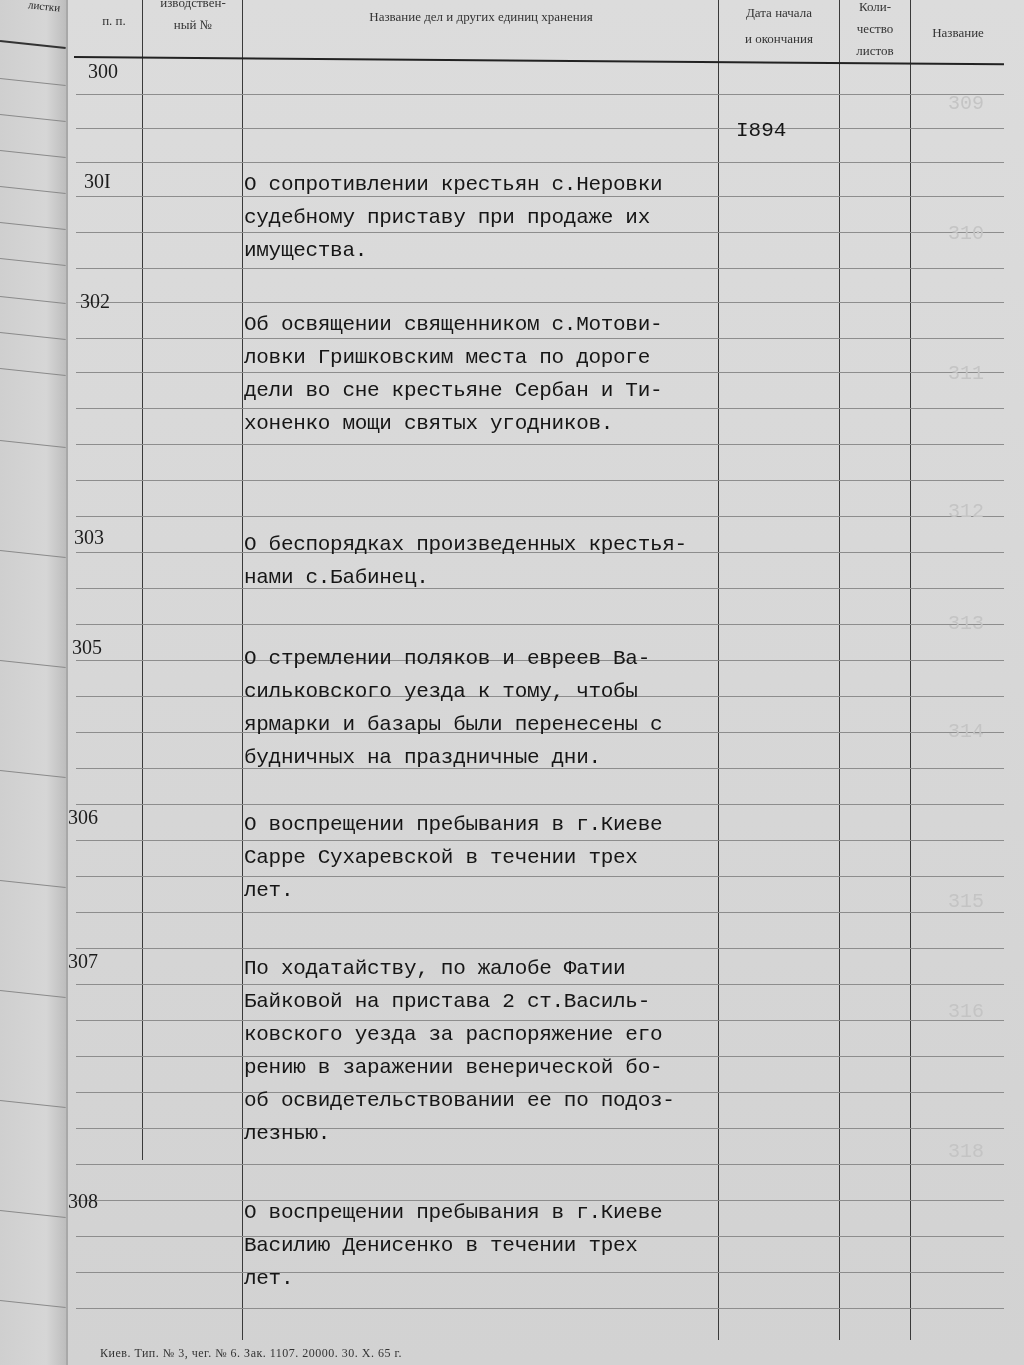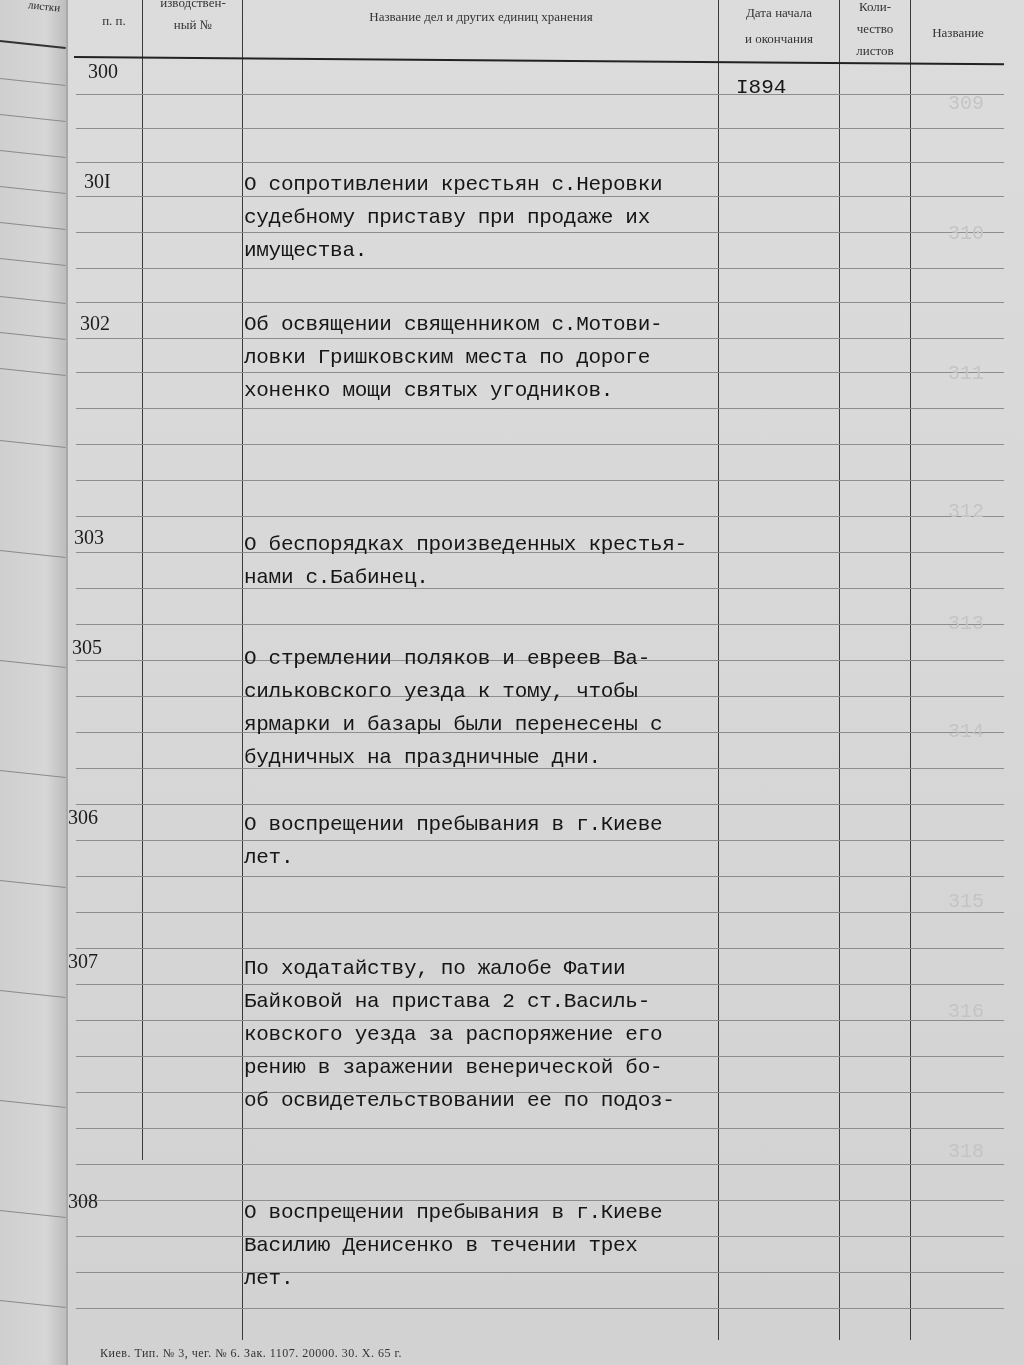--- a/index.html
+++ b/index.html
@@ -28,21 +28,21 @@
   .hdr { position:absolute; font-family:"Liberation Serif", serif; font-size:13px; color:#333; text-align:center; line-height:22px; }
   .thick-rule { position:absolute; left:6px; top:56px; width:930px; height:2px; background:#222; transform:rotate(0.45deg); transform-origin:left; }
   .hrule { position:absolute; height:1px; background:#8d8d8d; }
   .num {
     position:absolute; font-family:Liberation Serif, serif; font-size:20px; color:#1c1c1c;
   }
   .title {
     position:absolute; left:176px; font-family:"Liberation Mono", monospace; font-size:21px;
     color:#161616; line-height:33px; white-space:pre; letter-spacing:-0.3px;
   }
-  .date { position:absolute; font-family:"Liberation Mono", monospace; font-size:21px; color:#161616; }
+  .date { position:absolute; font-family:"Liberation Mono", monospace; font-size:21px; color:#161616;margin-top:43px; }
   .footer {
     position:absolute; left:12px; top:1346px; font-family:"Liberation Serif", serif;
     font-size:12px; color:#333; letter-spacing:0.5px;margin-left:20px;
   }
   .ghost { position:absolute; font-family:"Liberation Mono", monospace; font-size:20px; color:#c4c4c4;text-align:center; }
 </style>
 </head>
 <body>
 
 <div class="left-page">
@@ -140,32 +140,32 @@
   <div class="ghost" style="left:880px;top:890px">315</div>
   <div class="ghost" style="left:880px;top:1000px">316</div>
   <div class="ghost" style="left:880px;top:1140px">318</div>
 
   <div class="num" style="left:20px;top:60px">300</div>
   <div class="date" style="left:668px;top:76px">I894</div>
 
   <div class="num" style="left:16px;top:170px">30I</div>
   <div class="title" style="top:168px"><div>О сопротивлении крестьян с.Неровки</div><div>судебному приставу при продаже их</div><div>имущества.</div></div>
 
-  <div class="num" style="left:12px;top:312px">302</div>
-  <div class="title" style="top:308px"><div>Об освящении священником с.Мотови-</div><div>ловки Гришковским места по дороге</div><div>хоненко мощи святых угодников.</div></div>
+  <div class="num" style="left:12px;top:290px">302</div>
+  <div class="title" style="top:308px"><div>Об освящении священником с.Мотови-</div><div>ловки Гришковским места по дороге</div><div>дели во сне крестьяне Сербан и Ти-</div><div>хоненко мощи святых угодников.</div></div>
 
   <div class="num" style="left:6px;top:526px">303</div>
   <div class="title" style="top:528px"><div>О беспорядках произведенных крестья-</div><div>нами с.Бабинец.</div></div>
 
   <div class="num" style="left:4px;top:636px">305</div>
   <div class="title" style="top:642px"><div>О стремлении поляков и евреев Ва-</div><div>сильковского уезда к тому, чтобы</div><div>ярмарки и базары были перенесены с</div><div>будничных на праздничные дни.</div></div>
 
   <div class="num" style="left:0px;top:806px">306</div>
-  <div class="title" style="top:808px"><div>О воспрещении пребывания в г.Киеве</div><div>лет.</div></div>
+  <div class="title" style="top:808px"><div>О воспрещении пребывания в г.Киеве</div><div>Сарре Сухаревской в течении трех</div><div>лет.</div></div>
 
   <div class="num" style="left:0px;top:950px">307</div>
-  <div class="title" style="top:952px"><div>По ходатайству, по жалобе Фатии</div><div>Байковой на пристава 2 ст.Василь-</div><div>ковского уезда за распоряжение его</div><div>рению в заражении венерической бо-</div><div>об освидетельствовании ее по подоз-</div></div>
+  <div class="title" style="top:952px"><div>По ходатайству, по жалобе Фатии</div><div>Байковой на пристава 2 ст.Василь-</div><div>ковского уезда за распоряжение его</div><div>рению в заражении венерической бо-</div><div>об освидетельствовании ее по подоз-</div><div>лезнью.</div></div>
 
   <div class="num" style="left:0px;top:1190px">308</div>
   <div class="title" style="top:1196px"><div>О воспрещении пребывания в г.Киеве</div><div>Василию Денисенко в течении трех</div><div>лет.</div></div>
 
   <div class="footer">Киев. Тип. № 3, чег. № 6. Зак. 1107. 20000. 30. X. 65 г.</div>
 </div>
 
 </body></html>

